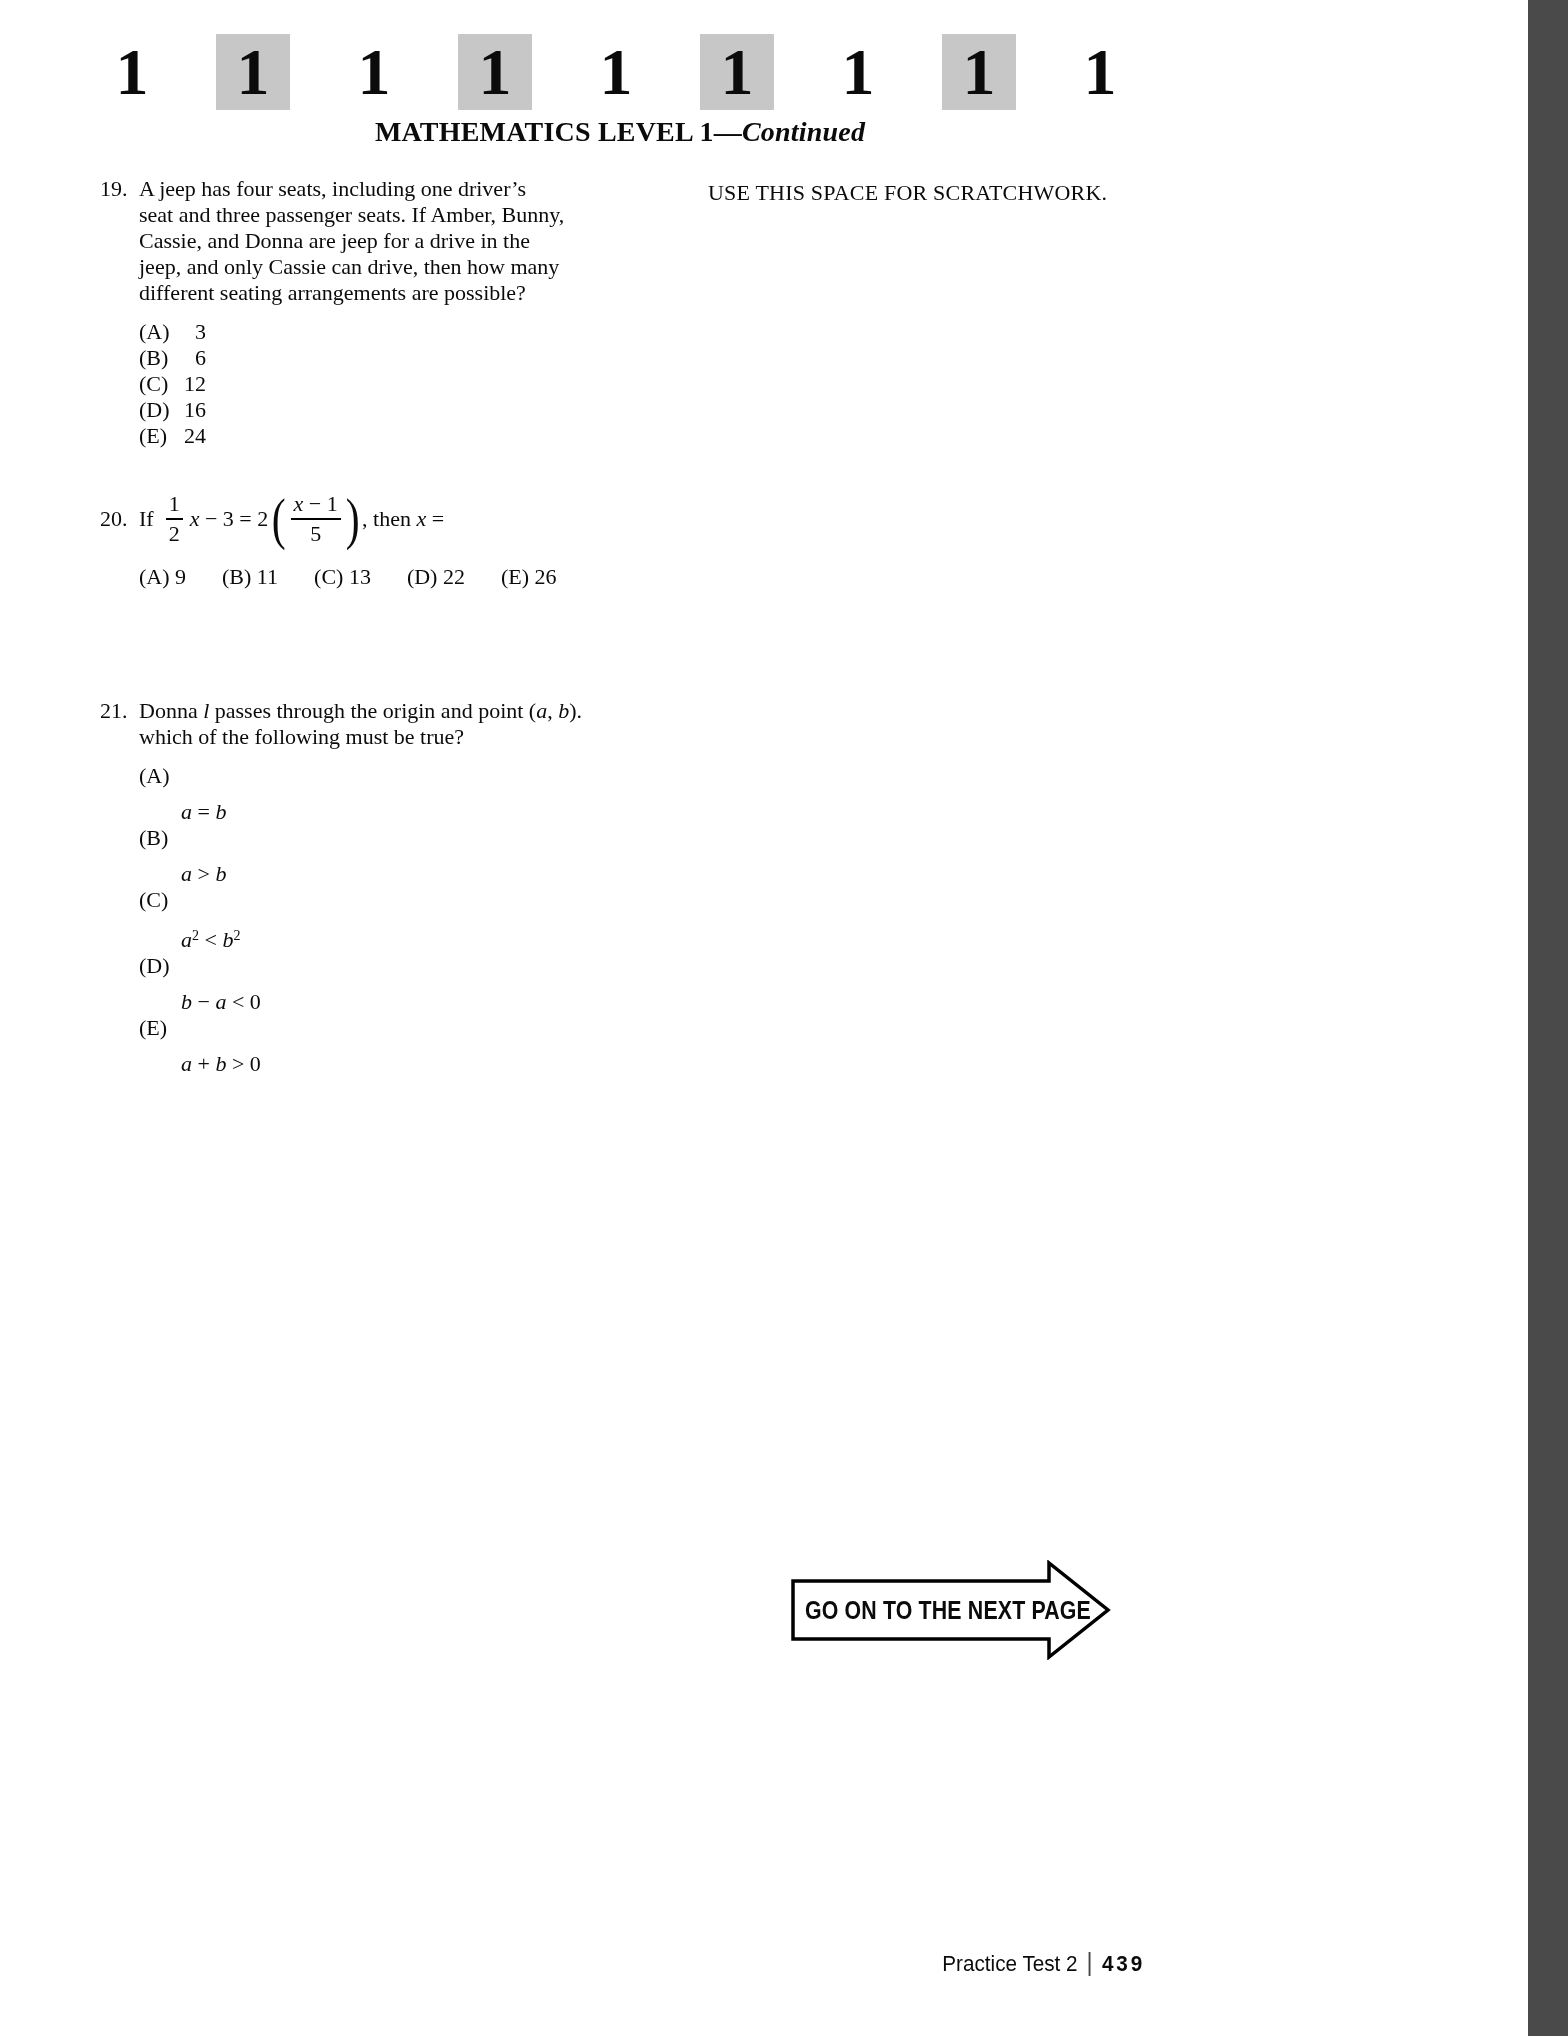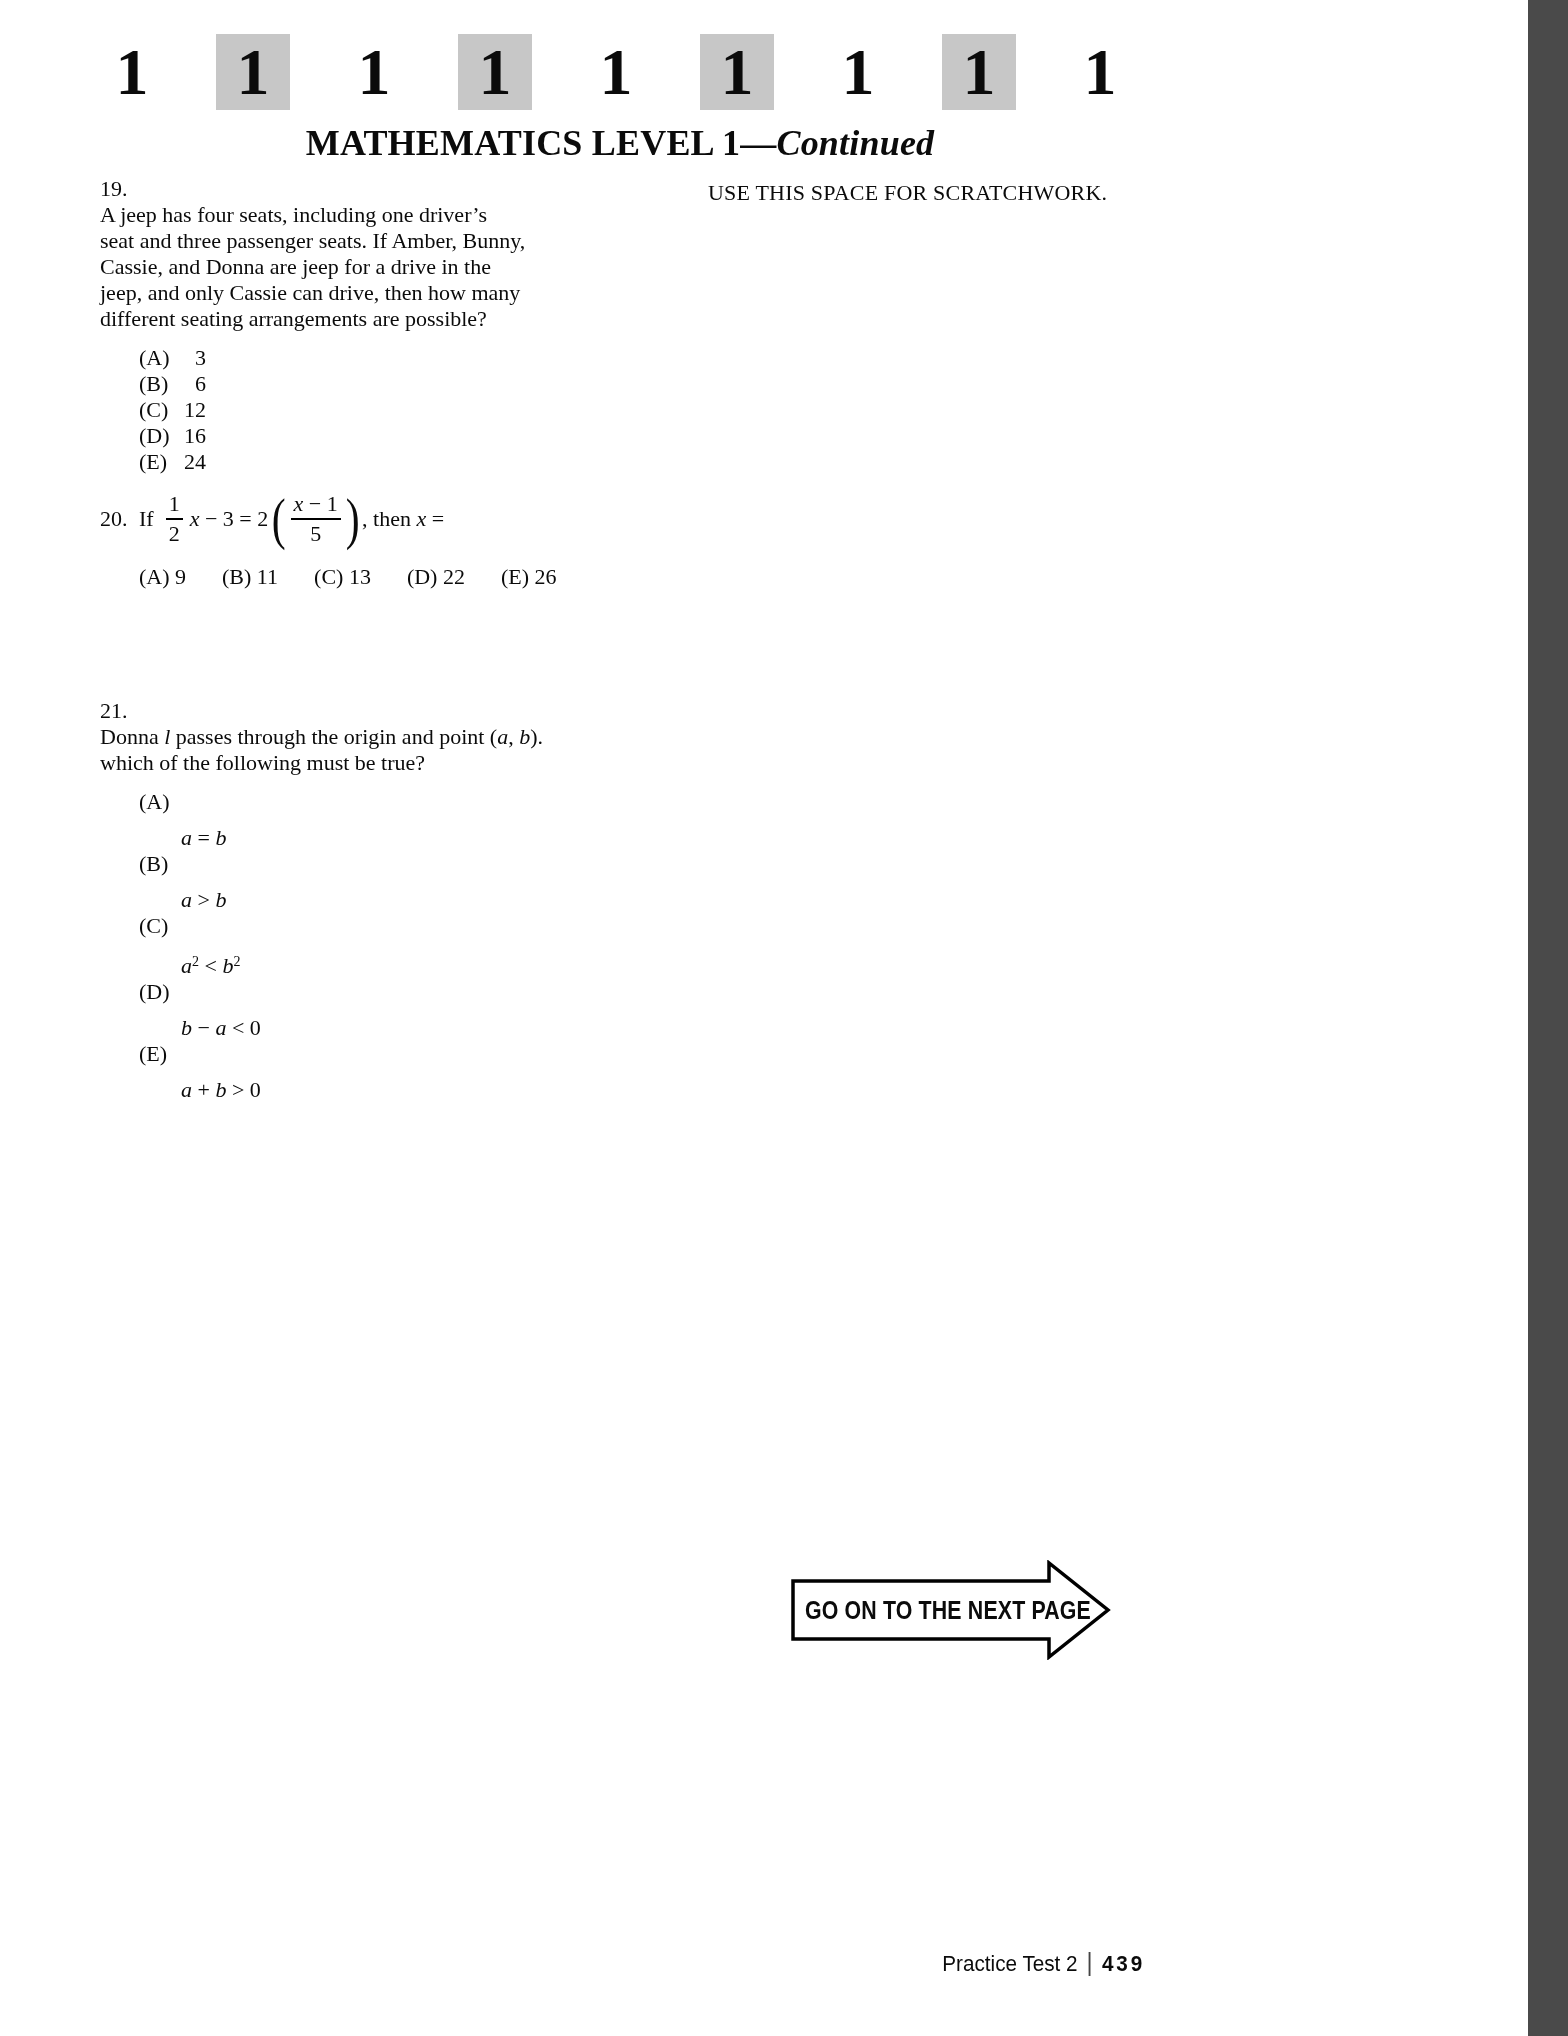--- a/index.html
+++ b/index.html
@@ -16,34 +16,34 @@
   
   .ones-row { position:absolute; left:95px; top:34px; width:1042px; display:flex; justify-content:space-between; }
   .one-cell {
     width:74px; height:76px; display:flex; align-items:center; justify-content:center;
     font-size:66px; font-weight:bold; line-height:1;
   }
   .one-cell.boxed { background:#c7c7c7; }
 
   
   .title {
-    position:absolute; left:95px; top:122px; width:1050px; text-align:center;
-    font-size:36px; font-weight:bold; letter-spacing:0.2px;
+    position:absolute; left:95px; top:116px; width:1050px; text-align:center;
+    font-size:28px; font-weight:bold; letter-spacing:0.2px;
   }
   .title .cont { font-style:italic; }
 
   .scratch { position:absolute; left:694px; top:180px; font-size:22px; letter-spacing:0.2px;margin-left:14px; }
 
   
   .question { position:absolute; left:100px; font-size:22px; line-height:26px; }
   .q19 { top:176px; width:520px; }
   .q20 { top:490px; width:560px; }
   .q21 { top:698px; width:560px; }
 
-  .qrow { display:flex;flex-direction:column; }
+  .qrow { display:flex; }
   .qnum { width:39px; flex:none; }
   .qtext { flex:1; }
 
   .choices { margin-top:13px; margin-left:39px; }
   .choice-row { display:flex; }
   .choice-label { width:42px; flex:none; }
   .choice-value.right { width:25px; text-align:right; }
   .choice-segs { white-space:nowrap;margin-top:36px; }
 
   .it { font-style:italic; }

